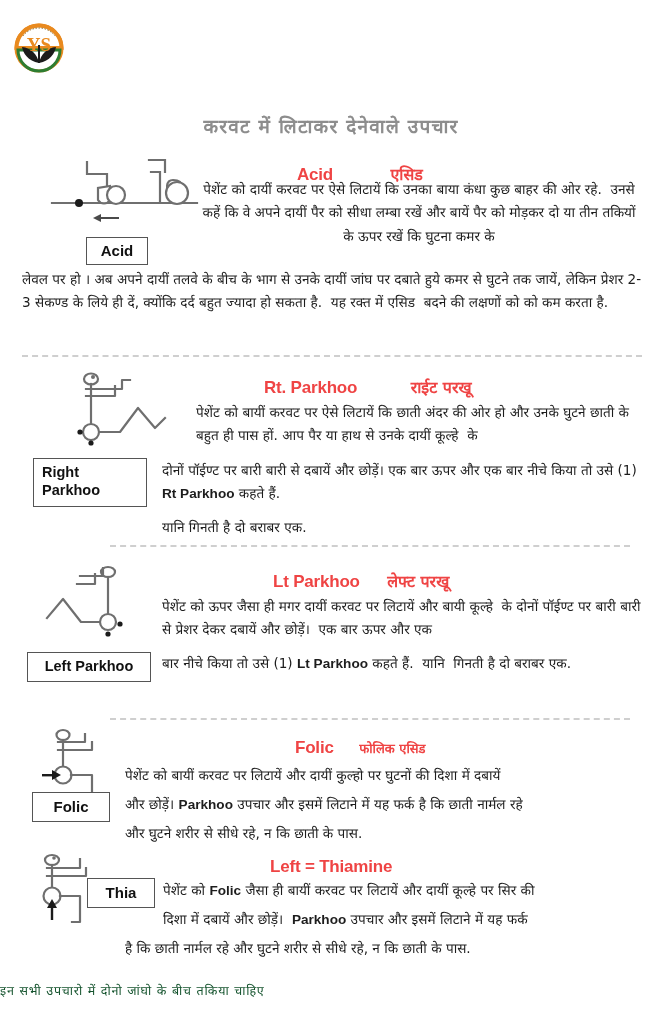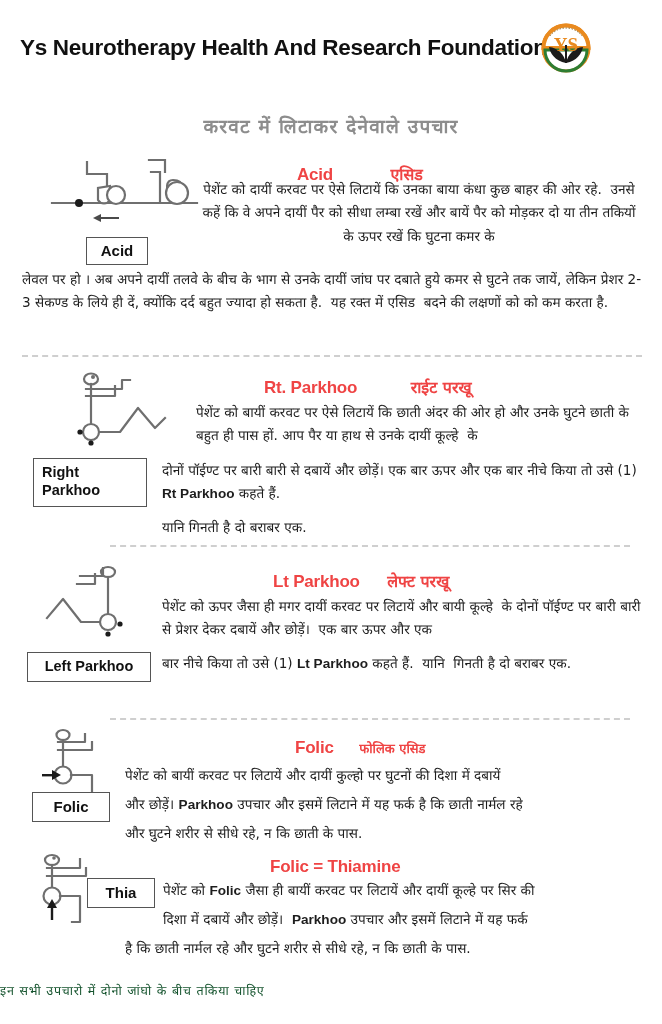--- a/index.html
+++ b/index.html
@@ -105,21 +105,20 @@
     letter-spacing: 0.8px;
   }
 
   .fig { position: absolute; }
   .fig svg { display: block; overflow: visible; }
 </style>
 </head>
 <body>
 
 <div class="header">
-  <div class="header-title">Ys Neurotherapy Health And Research Foundation</div>
   <div class="logo">
     <svg width="50" height="50" viewBox="0 0 50 50" aria-hidden="true">
       <circle cx="25" cy="25" r="23" fill="#ffffff" stroke="#E98A1F" stroke-width="3"></circle>
       <path d="M2.5 25 A22.5 22.5 0 0 1 47.5 25 Z" fill="none" stroke="#E98A1F" stroke-width="4"></path>
       <path d="M4 27 A21 21 0 0 0 46 27 Z" fill="none" stroke="#2E7D32" stroke-width="3"></path>
       <path d="M25 40 C14 38 9 30 8 24 C17 25 23 31 25 40 Z" fill="#1b1b1b"></path>
       <path d="M25 40 C36 38 41 30 42 24 C33 25 27 31 25 40 Z" fill="#1b1b1b"></path>
       <path d="M25 40 L25 22" stroke="#1b1b1b" stroke-width="2"></path>
       <text x="25" y="28" text-anchor="middle" font-family="Liberation Serif, serif" font-size="19" font-weight="bold" fill="#E98A1F">YS</text>
       <path d="M9 13 A20 20 0 0 1 41 13" fill="none" stroke="#8a6a2a" stroke-width="1" stroke-dasharray="1.5 1.5"></path>
@@ -314,21 +313,21 @@
       </g>
       <circle cx="24" cy="4" r="1.8" fill="#6f6f6f"></circle>
     </svg>
   </div>
 
   <div class="label-box" style="position:absolute; top:878px; left:87px; width:68px; padding:5px 0; font-size:15px;">
     <span>Thia</span>
   </div>
 
   <div class="sec-head" style="position:absolute; top:857px; left:270px;">
-    <span class="en">Folic = Thiamine</span>
+    <span class="en">Left = Thiamine</span>
   </div>
 
   <div class="para" style="position:absolute; top:879px; left:163px; width:479px;">
     पेशेंट को <b>Folic</b> जैसा ही बायीं करवट पर लिटायें और दायीं कूल्हे पर सिर की
   </div>
   <div class="para" style="position:absolute; top:908px; left:163px; width:479px;">
     दिशा में दबायें और छोड़ें।&nbsp; <b>Parkhoo</b> उपचार और इसमें लिटाने में यह फर्क
   </div>
   <div class="para" style="position:absolute; top:937px; left:125px; width:517px;">
     है कि छाती नार्मल रहे और घुटने शरीर से सीधे रहे, न कि छाती के पास.

